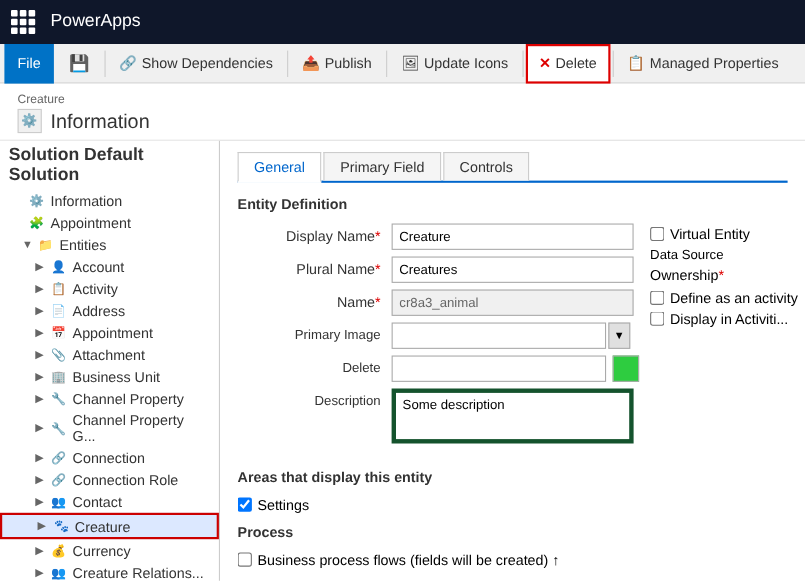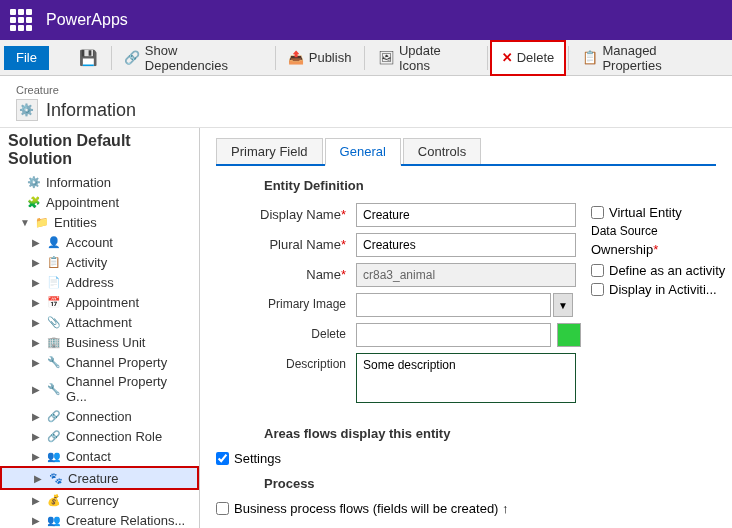--- a/index.html
+++ b/index.html
@@ -1,26 +1,26 @@
 <!DOCTYPE html>
 <html><head>
   <meta charset="utf-8">
   <style>
     * { box-sizing: border-box; margin: 0; padding: 0; font-family: 'Segoe UI', Arial, sans-serif; font-size: 13px; }
     body { width: 732px; height: 528px; overflow: hidden; background: #fff; }
 
     
-    .top-bar { background: #4c1d95; height: 40px; display: flex; align-items: center; padding: 0 10px; gap: 8px; }
+    .top-bar { background: #0f172a; height: 40px; display: flex; align-items: center; padding: 0 10px; gap: 8px; }
     .waffle-icon { width: 22px; height: 22px; display: grid; grid-template-columns: 1fr 1fr 1fr; gap: 2px; cursor: pointer; }
     .waffle-dot { background: #fff; border-radius: 1px; }
     .top-bar-title { color: #fff; font-size: 16px; font-weight: 300; margin-left: 6px; }
 
     
     .ribbon { background: #f0f0f0; border-bottom: 1px solid #ccc; height: 36px; display: flex; align-items: center; padding: 0 4px; gap: 0; }
-    .ribbon-file { background: #0072c6; color: #fff; padding: 4px 12px; font-size: 13px; font-weight: 500; cursor: pointer; height: 24px; display: flex; align-items: center; margin-right: 19px; }
+    .ribbon-file { background: #0072c6; color: #fff; padding: 4px 12px; font-size: 13px; font-weight: 500; cursor: pointer; height: 36px; display: flex; align-items: center; margin-right: 3px; }
     .ribbon-btn { display: flex; align-items: center; gap: 4px; padding: 4px 10px; cursor: pointer; height: 36px; border: 1px solid transparent; font-size: 12px; color: #333; }
     .ribbon-separator { width: 1px; height: 24px; background: #ccc; margin: 0 2px; }
     .ribbon-btn.delete-btn { border: 2px solid #d00; background: #fff; }
 
     
     .breadcrumb-area { padding: 6px 16px 2px 16px; background: #fff; }
     .breadcrumb-text { font-size: 11px; color: #666; }
     .page-title-row { display: flex; align-items: center; gap: 8px; padding: 0 16px 6px 16px; background: #fff; border-bottom: 1px solid #e0e0e0; }
     .page-title-icon { width: 22px; height: 22px; background: #f0f0f0; border: 1px solid #ccc; display: flex; align-items: center; justify-content: center; font-size: 12px; }
     .page-title { font-size: 18px; font-weight: 400; color: #333; }
@@ -41,31 +41,31 @@
 
     
     .content-area { flex: 1; overflow-y: auto; padding: 10px 16px; background: #fff; }
 
     
     .tabs { display: flex; gap: 0; margin-bottom: 12px; border-bottom: 2px solid #0066cc; }
     .tab { padding: 5px 14px; cursor: pointer; font-size: 13px; color: #333; border: 1px solid #ccc; border-bottom: none; margin-right: 2px; background: #f5f5f5; }
     .tab.active { background: #fff; border-bottom: 2px solid #fff; margin-bottom: -2px; font-weight: 500; color: #0066cc; }
 
     
-    .section-title { font-weight: 600; font-size: 13px; margin-bottom: 10px; color: #333; margin-left: 48px; }
+    .section-title { font-weight: 600; font-size: 13px; margin-bottom: 10px; color: #333; }
     .form-row { display: flex; align-items: flex-start; margin-bottom: 6px; min-height: 24px; }
     .form-label { width: 140px; flex-shrink: 0; font-size: 12px; color: #333; padding-top: 4px; text-align: right; padding-right: 10px; }
     .required-star { color: #d00; }
     .form-control { flex: 1; }
     .form-input { width: 220px; height: 24px; border: 1px solid #aaa; padding: 2px 6px; font-size: 12px; background: #fff; }
     .form-input.readonly { background: #f0f0f0; color: #666; }
     .form-input-with-btn { display: flex; align-items: center; gap: 2px; }
     .dropdown-btn { width: 20px; height: 24px; background: #e0e0e0; border: 1px solid #aaa; display: flex; align-items: center; justify-content: center; cursor: pointer; font-size: 10px; }
     .color-swatch { width: 24px; height: 24px; background: #2ecc40; border: 1px solid #aaa; margin-left: 4px; }
-    .desc-textarea { width: 220px; height: 50px; border: 1px solid #14532d; padding: 4px 6px; font-size: 12px; resize: none; }
+    .desc-textarea { width: 220px; height: 50px; border: 4px solid #14532d; padding: 4px 6px; font-size: 12px; resize: none; }
     .checkbox-row { display: flex; align-items: center; gap: 5px; margin-bottom: 4px; font-size: 12px; }
     .right-label { font-size: 12px; margin-bottom: 4px; }
     .required-label { color: #d00; }
 
     
     .section-2 { margin-top: 14px; }
     .areas-row { display: flex; align-items: center; gap: 5px; margin-top: 6px; }
 
     
     .process-section { margin-top: 10px; }
@@ -234,22 +234,22 @@
         <span class="item-icon">🗺️</span>
         <span>Data Map</span>
       </div>
 
     </div>
   </div>
 
   <div class="content-area">
 
     <div class="tabs">
+      <div class="tab active">General</div>
       <div class="tab">Primary Field</div>
-      <div class="tab active">General</div>
       <div class="tab">Controls</div>
     </div>
 
     <div class="section-title">Entity Definition</div>
 
     <div class="entity-form-layout">
       <div class="entity-left">
 
         <div class="form-row">
           <div class="form-label">
@@ -316,21 +316,21 @@
           <span>Define as an activity</span>
         </div>
         <div class="checkbox-row">
           <input type="checkbox" style="">
           <span>Display in Activiti...</span>
         </div>
       </div>
     </div>
 
     <div class="section-2">
-      <div class="section-title">Areas flows display this entity</div>
+      <div class="section-title">Areas that display this entity</div>
       <div class="areas-row">
         <input type="checkbox" checked="" style="">
         <span>Settings</span>
       </div>
     </div>
 
     <div class="process-section">
       <div class="section-title">Process</div>
       <div class="areas-row">
         <input type="checkbox" style="">

